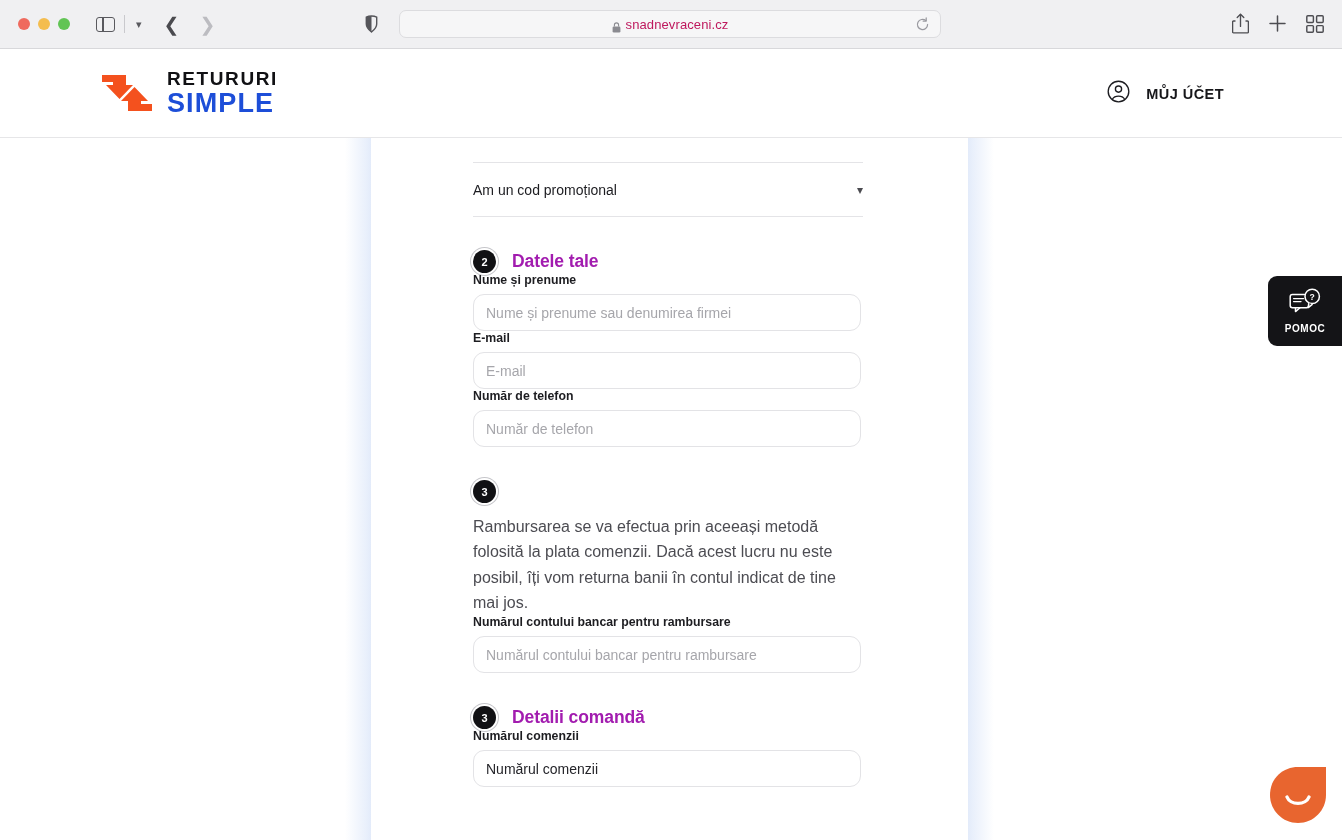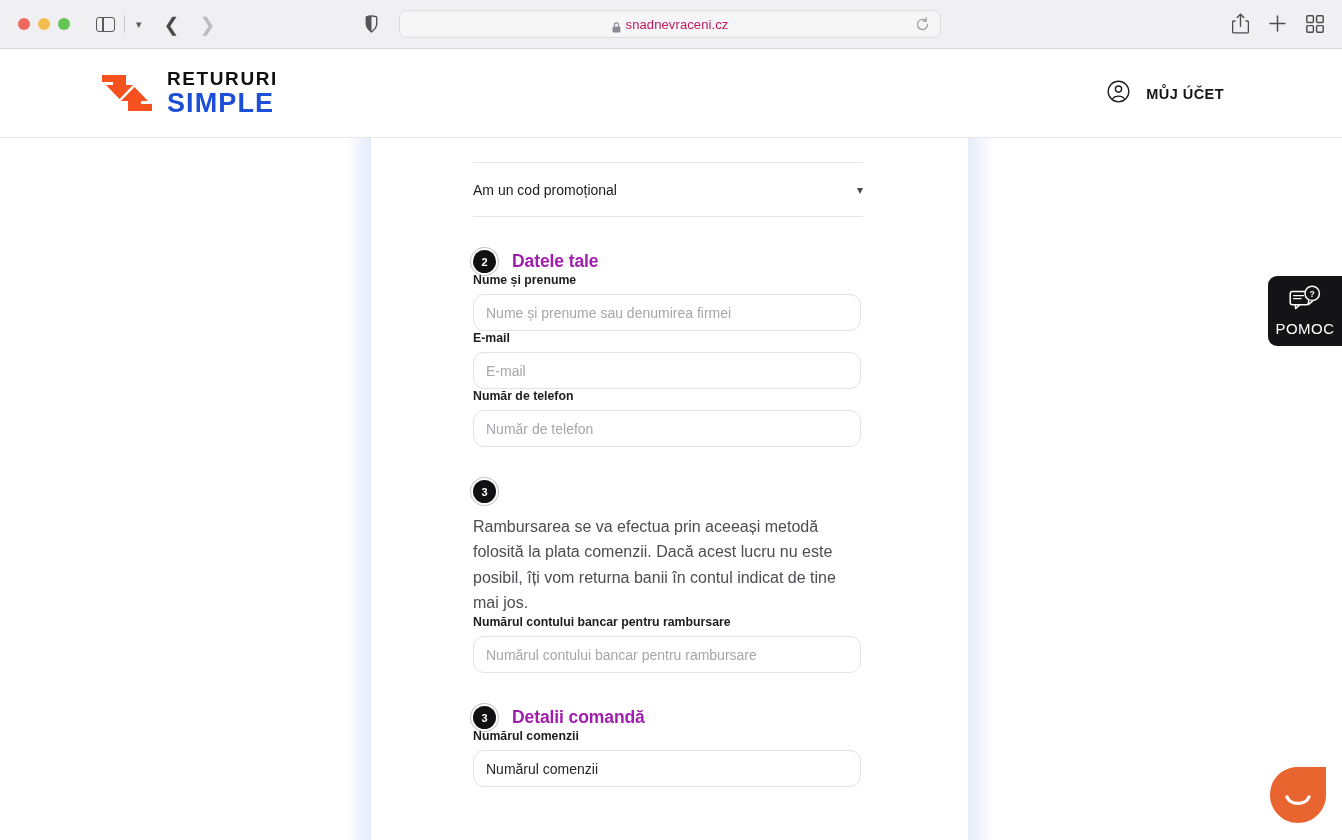--- a/index.html
+++ b/index.html
@@ -121,21 +121,21 @@
 
   
   .pomoc {
     position: absolute; right: 0; top: 276px;
     width: 74px; height: 70px;
     background: #141417; color: #fff;
     border-radius: 9px 0 0 9px;
     display: flex; flex-direction: column; align-items: center; justify-content: center;
     gap: 4px;
   }
-  .pomoc-label { font-size: 15px; letter-spacing: .5px; }
+  .pomoc-label { font-size: 10px; letter-spacing: .5px; font-weight: bold; }
 
   .chat-bubble {
     position: absolute; right: 15px; bottom: 16px;
     width: 58px; height: 58px;
   }
 </style>
 </head>
 <body>
 
 <div class="browser-chrome">

